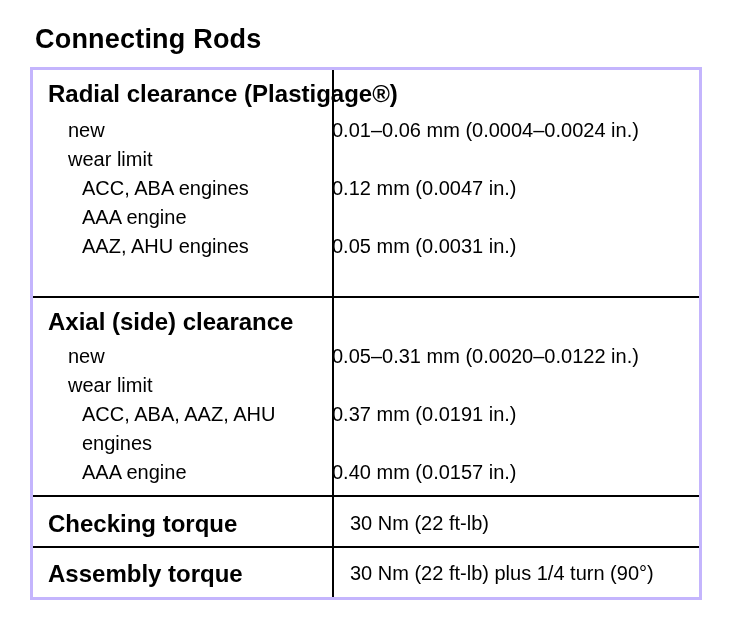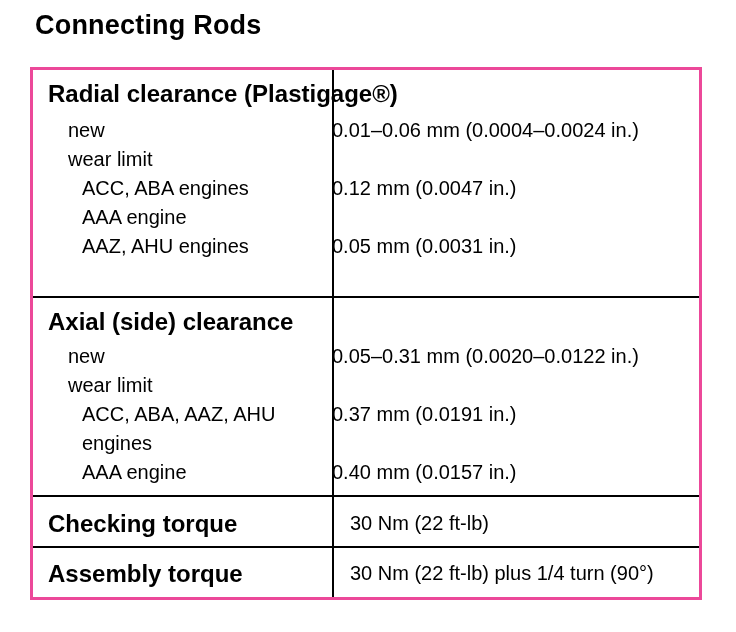--- a/index.html
+++ b/index.html
@@ -5,28 +5,28 @@
   html,body{margin:0;padding:0;background:#ffffff;}
   .page{
     position:relative;
     width:736px;height:632px;
     background:#ffffff;
     font-family:"Liberation Sans", sans-serif;
     color:#000000;
     overflow:hidden;
   }
   .title{
-    position:absolute;left:35px;top:10px;margin:0;
+    position:absolute;left:35px;top:24px;margin:0;
     font-size:27px;font-weight:bold;line-height:30px;
     letter-spacing:0.2px;color:#000;
   }
   .spec-table{
     position:absolute;left:30px;top:67px;
     width:672px;height:533px;
-    border:3px solid #ec4899;
+    border:3px solid #c4b5fd;
     box-sizing:border-box;
     background:#fff;
   }
   .col-divider{
     position:absolute;left:299px;top:0;bottom:0;width:2px;
     background:#000;
   }
   .sec{box-sizing:border-box;border-bottom:2px solid #000;overflow:hidden;}
   .sec0{height:228px;}
   .sec1{height:199px;}

